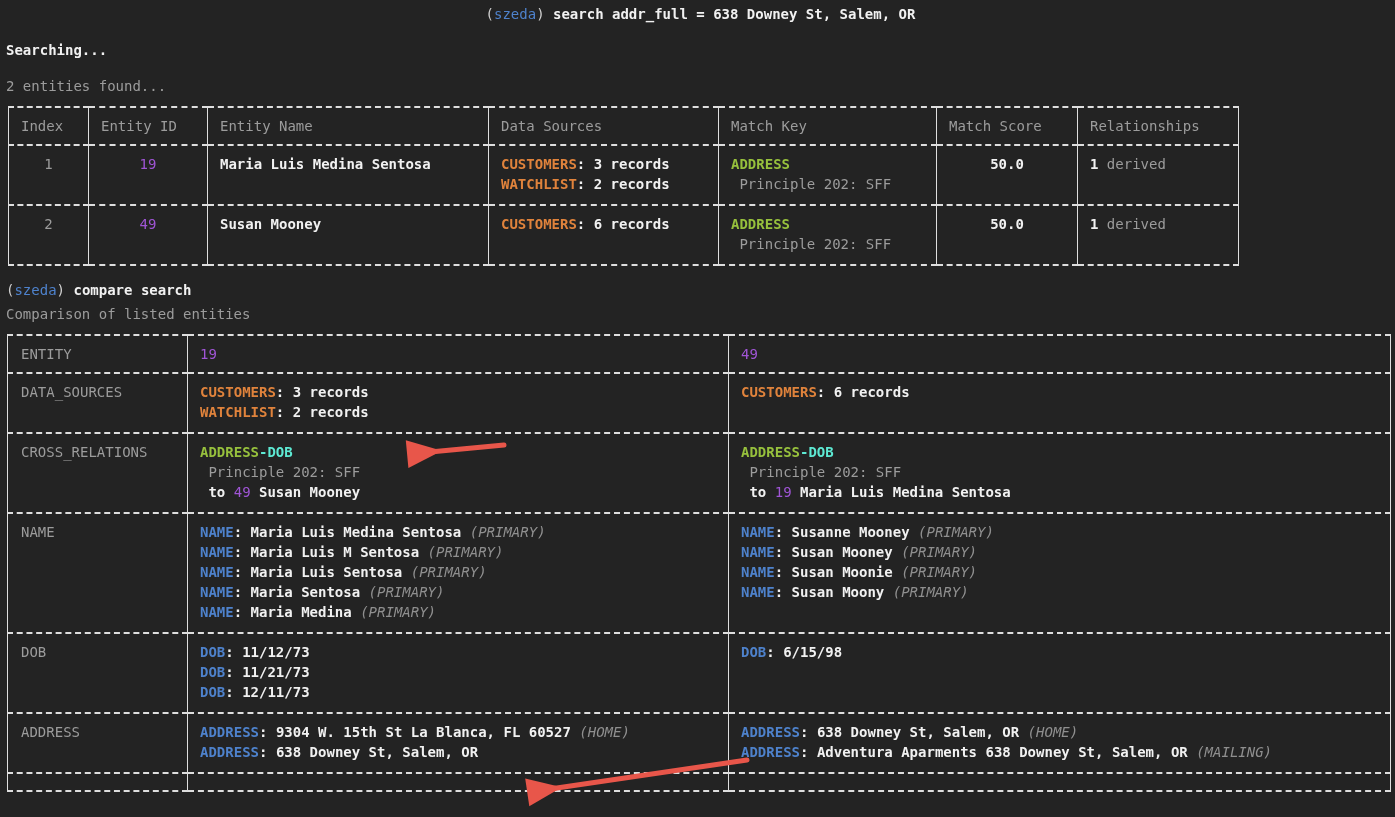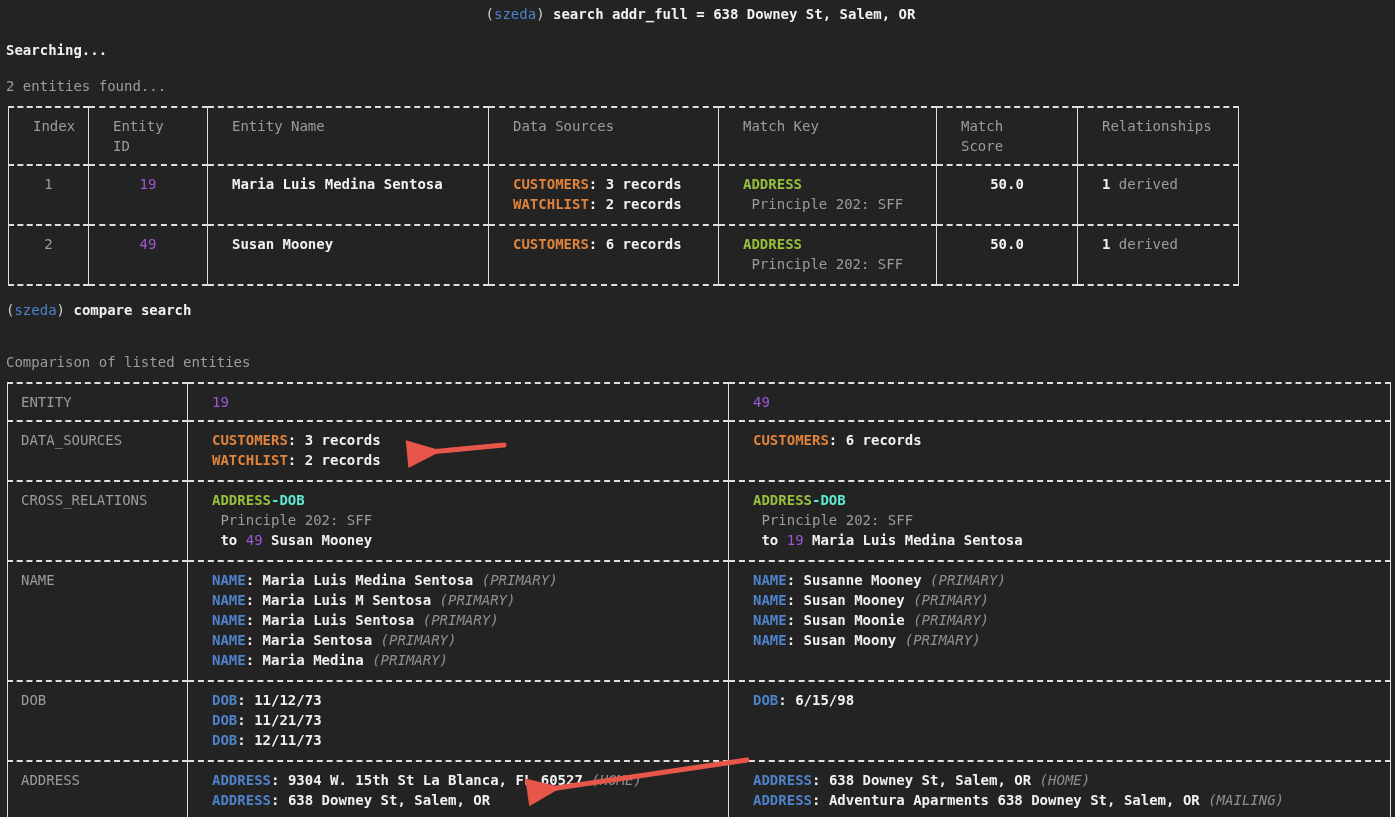--- a/index.html
+++ b/index.html
@@ -20,27 +20,27 @@
   .o{color:#e0833c;font-weight:bold;}
   .gr{color:#97c13d;font-weight:bold;}
   .rd{color:#5eead4;font-weight:bold;}
   .pu{color:#a055d6;font-weight:normal;}
 
   .tline{margin-left:6px;white-space:pre;}
   #cmd1{margin-top:4px;text-align:center;}
   #searching{margin-top:16px;}
   #found{margin-top:16px;}
   #cmd2{margin-top:14px;}
-  #caption{margin-top:32px;}
+  #caption{margin-top:4px;}
 
   table{border-collapse:collapse;table-layout:fixed;}
   th,td{
     border-left:1px solid #dedede;border-right:1px solid #dedede;
     border-top:2px dashed #dedede;border-bottom:2px dashed #dedede;
-    vertical-align:top;padding:8px 24px;overflow:hidden;
+    vertical-align:top;padding:8px 12px;overflow:hidden;
   }
   #results-table{margin:10px 0 0 8px;width:1230px;}
   #results-table th{font-weight:normal;color:#9c9c9c;text-align:left;height:20px;}
   #results-table td{height:42px;}
   .c-center{text-align:center;}
   #comparison-table{margin:10px 0 0 7px;width:1383px;}
   #comparison-table td.lbl{color:#9c9c9c;padding-left:13px;}
   .cl{height:20px;white-space:pre;}
   #arrow-overlay{position:absolute;left:0;top:0;pointer-events:none;z-index:10;}
 </style>

